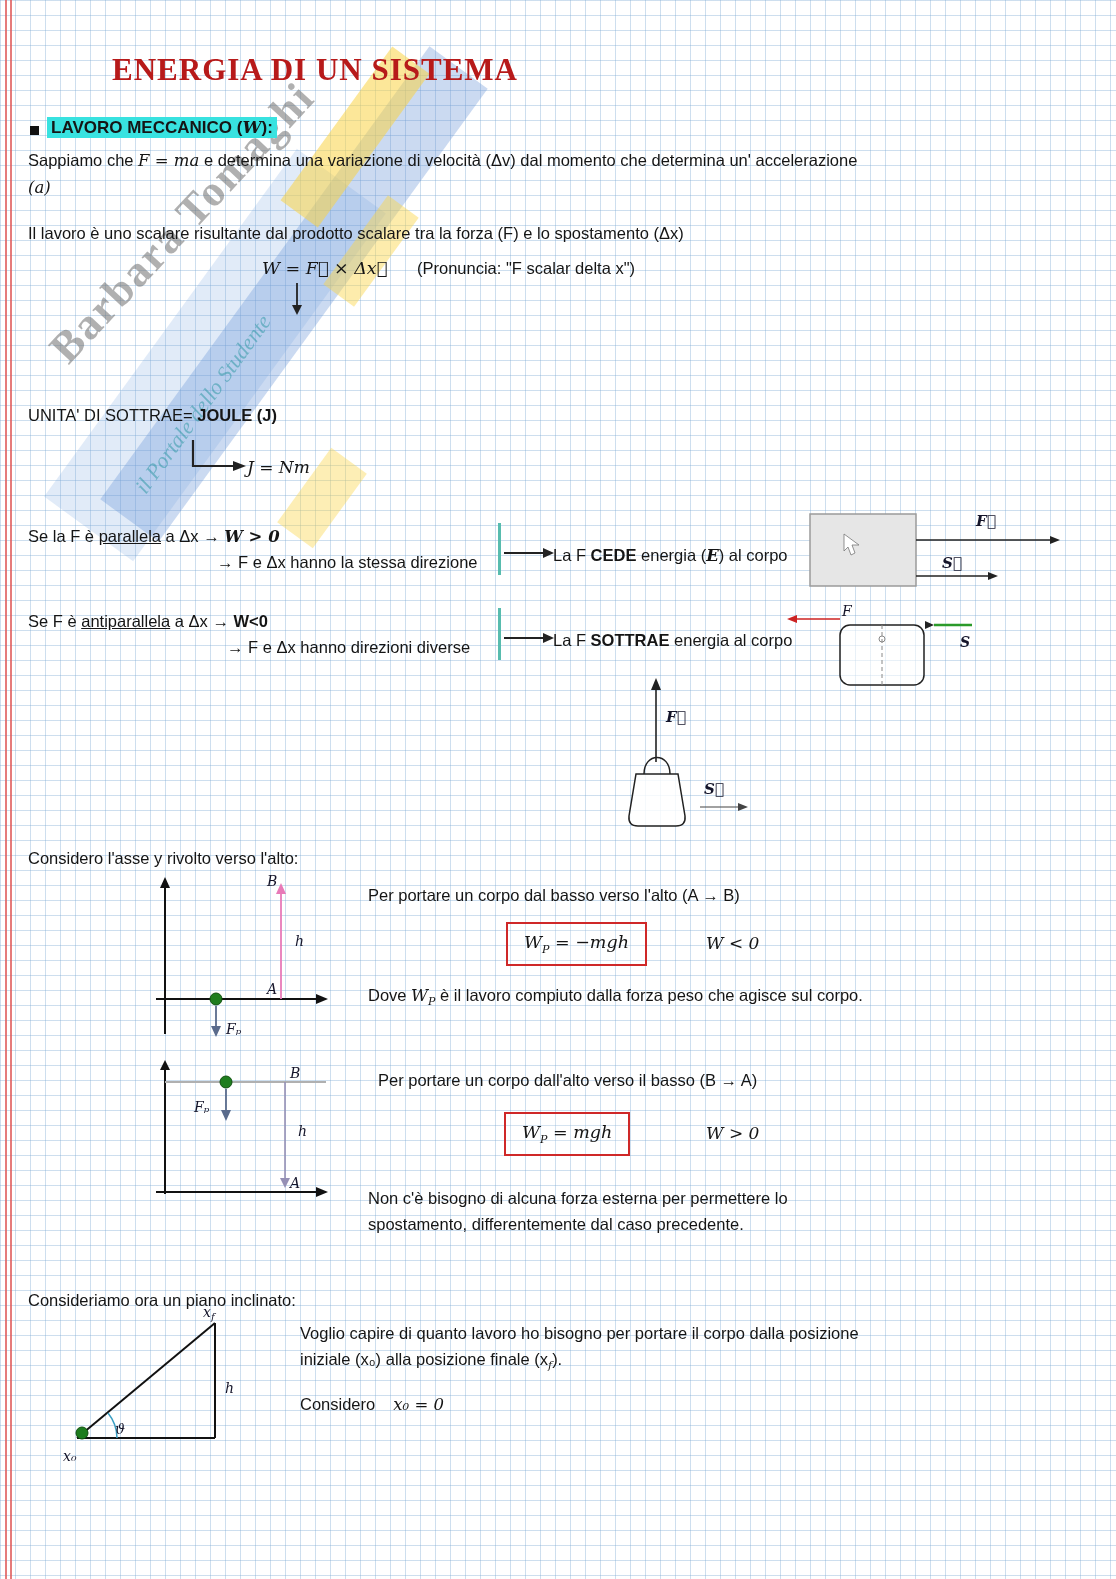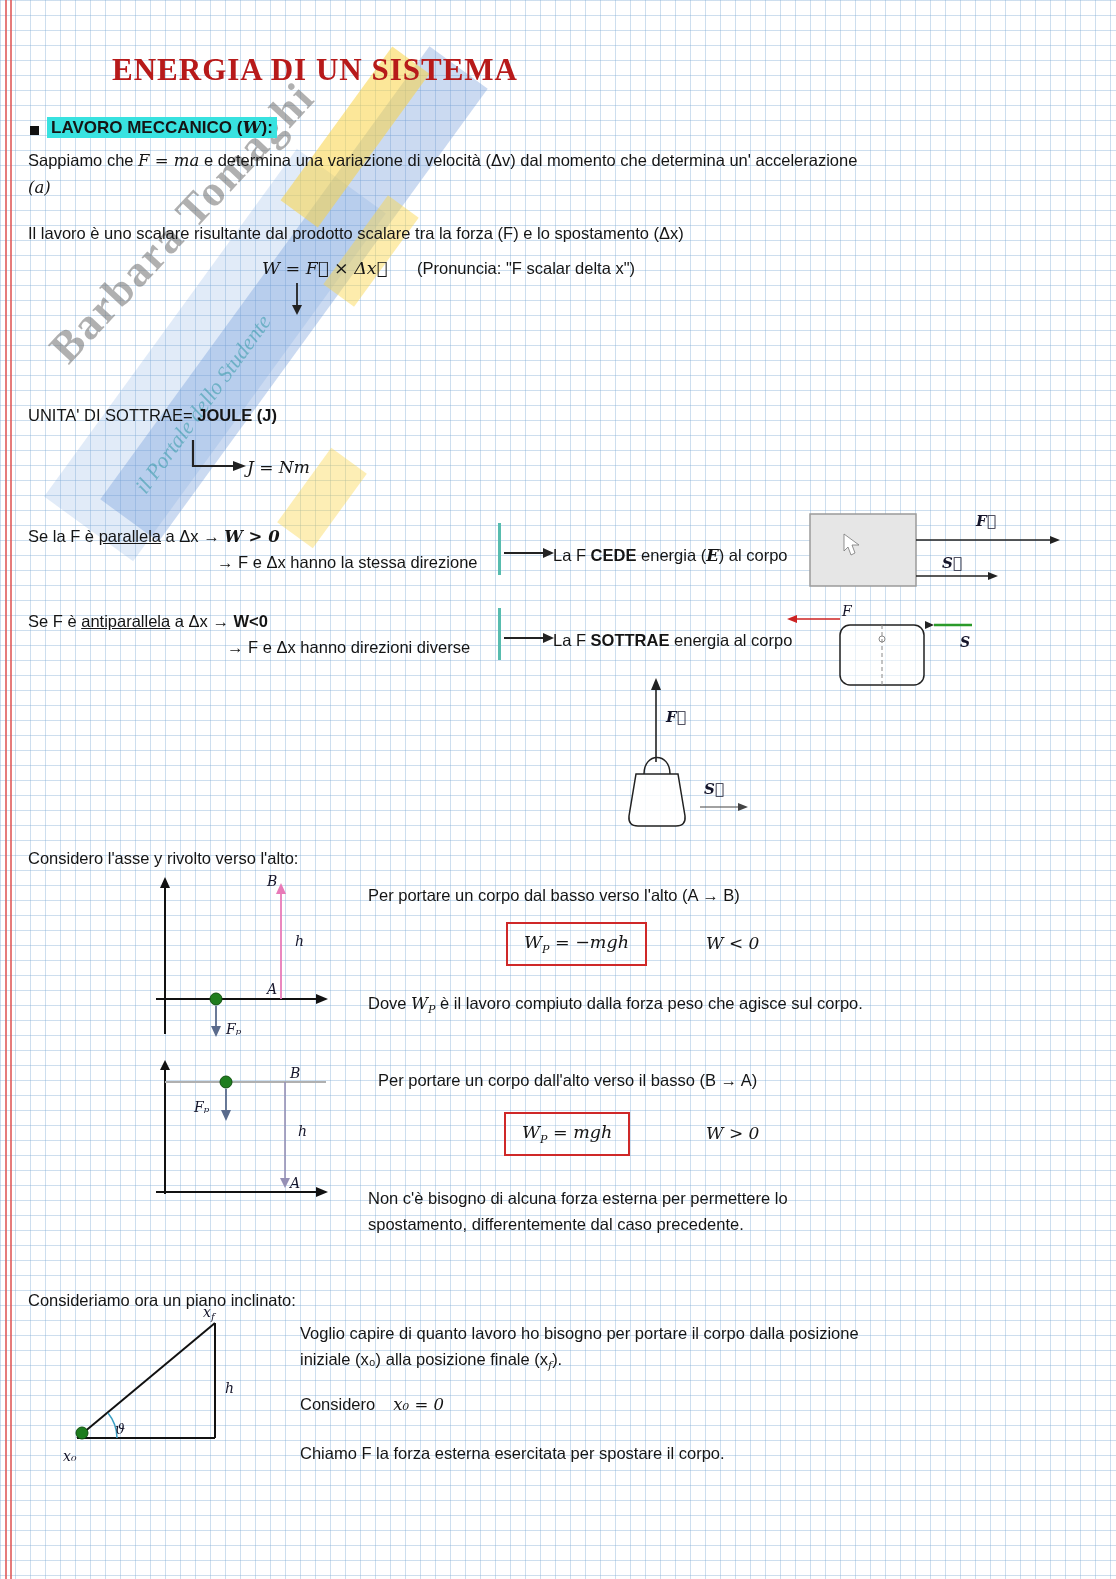--- a/index.html
+++ b/index.html
@@ -149,21 +149,21 @@
     <line x1="68" y1="134" x2="68" y2="156" stroke="#5a6b8c" stroke-width="1.8"></line>
     <polygon points="63,154 68,165 73,154" fill="#5a6b8c"></polygon>
     <text x="78" y="162">Fₚ</text>
   </svg>
 
   <div class="abs t" style="left:368px; top:886px;">Per portare un corpo dal basso verso l'alto (A → B)</div>
   <div class="abs redbox" style="left:506px; top:922px; padding:8px 16px;">
     <span class="math" style="font-size:17.5px;"><span>W</span><sub class="s">P</sub><span> = −mgh</span></span>
   </div>
   <div class="abs t math" style="left:706px; top:933px; font-size:17px;">W &lt; 0</div>
-  <div class="abs t" style="left:368px; top:986px;margin-top:8px;"><span>Dove </span><span class="math">W</span><sub class="s math">P</sub><span> è il lavoro compiuto dalla forza peso che agisce sul corpo.</span></div>
+  <div class="abs t" style="left:368px; top:986px;"><span>Dove </span><span class="math">W</span><sub class="s math">P</sub><span> è il lavoro compiuto dalla forza peso che agisce sul corpo.</span></div>
 
   <svg class="abs" style="left:148px; top:1058px;" width="200" height="142">
     <line x1="17" y1="136" x2="17" y2="10" stroke="#111" stroke-width="2"></line>
     <polygon points="12,12 17,2 22,12" fill="#111"></polygon>
     <line x1="17" y1="24" x2="178" y2="24" stroke="#b0b0b0" stroke-width="2"></line>
     <circle cx="78" cy="24" r="6" fill="#1e7d1e" stroke="#0f4f0f"></circle>
     <line x1="78" y1="31" x2="78" y2="54" stroke="#5a6b8c" stroke-width="1.8"></line>
     <polygon points="73,52 78,63 83,52" fill="#5a6b8c"></polygon>
     <text x="46" y="54">Fₚ</text>
     <line x1="137" y1="24" x2="137" y2="122" stroke="#9590b5" stroke-width="1.6"></line>
@@ -192,15 +192,14 @@
     <text x="170" y="90">h</text>
     <circle cx="27" cy="130" r="6" fill="#1e7d1e" stroke="#0f4f0f"></circle>
     <path d="M 62 135 A 40 40 0 0 0 53 110" fill="none" stroke="#3a9ec2" stroke-width="1.5"></path>
     <text x="60" y="131" font-size="12">ϑ</text>
     <text x="8" y="158">x₀</text>
   </svg>
 
   <div class="abs t" style="left:300px; top:1324px;">Voglio capire di quanto lavoro ho bisogno per portare il corpo dalla posizione</div>
   <div class="abs t" style="left:300px; top:1350px;"><span>iniziale (x₀) alla posizione finale (x</span><sub class="s math">f</sub><span>).</span></div>
   <div class="abs t" style="left:300px; top:1395px;"><span>Considero</span><span class="math" style="margin-left:18px;">x₀ = 0</span></div>
-  <div class="abs t" style="left:300px; top:1444px;">Chiamo F la forza esterna esercitata per spostare il corpo.</div>
 
 </div>
 
 </body></html>

